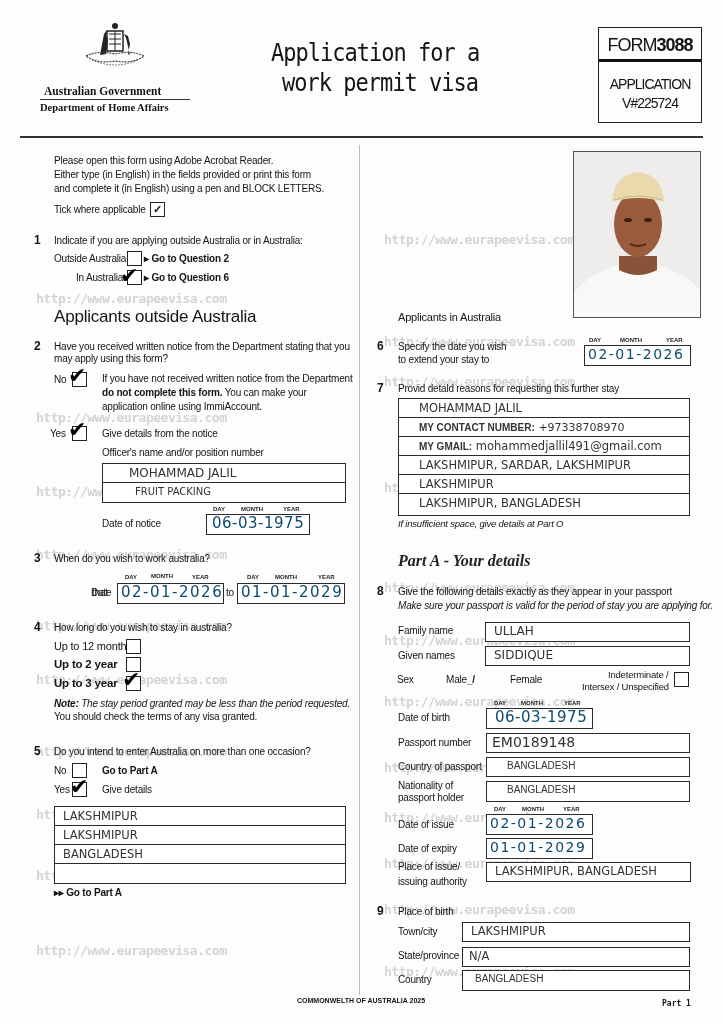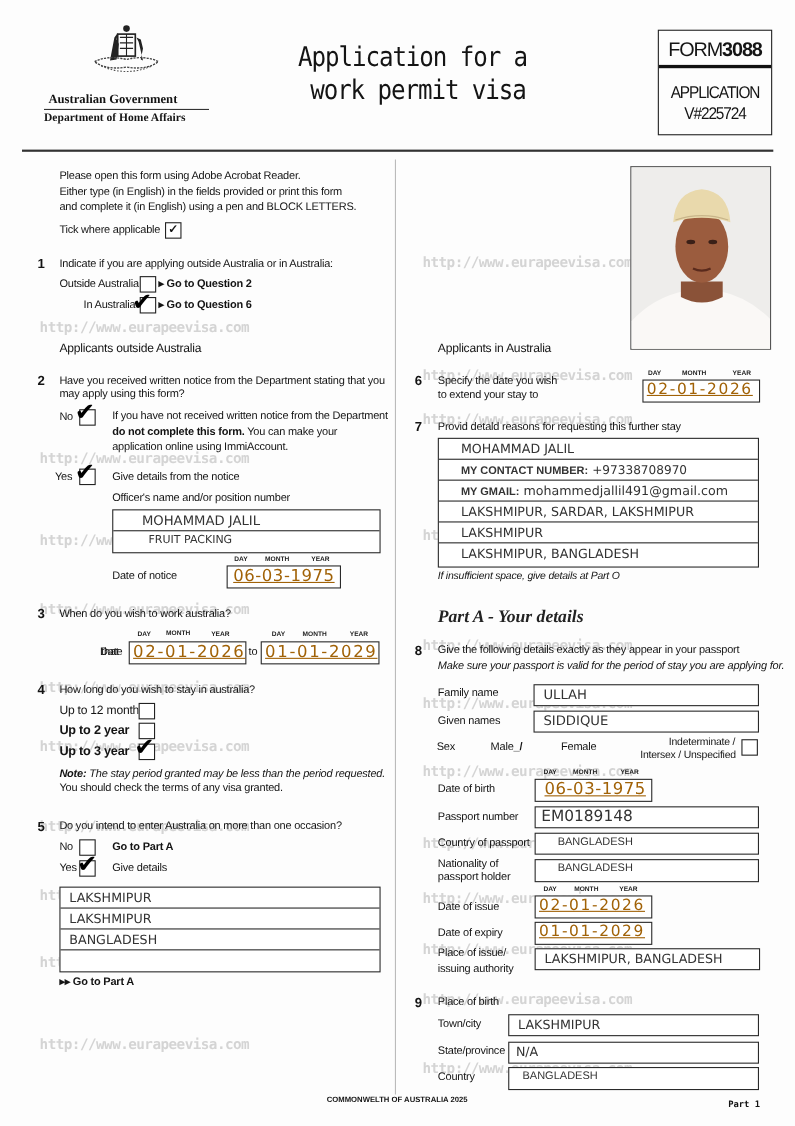--- a/index.html
+++ b/index.html
@@ -3,21 +3,21 @@
 <meta charset="utf-8">
 <style>
   * { box-sizing: border-box; margin: 0; padding: 0; }
   html, body { width: 723px; height: 1024px; background: #fdfdfd; overflow: hidden; }
   body { position: relative; font-family: "Liberation Sans", sans-serif; color: #141414; }
   .abs { position: absolute; }
   .lbl { font-size: 10px; letter-spacing: -0.2px; line-height: 12px; white-space: nowrap; }
   .bold { font-weight: bold; }
   .qnum { font-size: 12px; font-weight: bold; }
   .field { position: absolute; border: 1.8px solid #2a2a2a; background: #fff; font-family: "DejaVu Sans", sans-serif; color: #333; font-size: 12px; line-height: 16px; padding-left: 8px; white-space: nowrap; overflow: hidden; }
-  .datefield { position: absolute; border: 1.8px solid #2a2a2a; background: #fff; font-family: "DejaVu Sans", sans-serif; color: #a16207; font-size: 15px; letter-spacing: 1.5px; line-height: 17px; padding-left: 3px; white-space: nowrap; text-decoration: underline; }
+  .datefield { position: absolute; border: 1.8px solid #2a2a2a; background: #fff; font-family: "DejaVu Sans", sans-serif; color: #0c4a6e; font-size: 15px; letter-spacing: 1.5px; line-height: 17px; padding-left: 3px; white-space: nowrap; }
   .dmy { position: absolute; font-size: 6px; font-weight: bold; color: #222; white-space: nowrap; }
   .chk { position: absolute; width: 15px; height: 15px; border: 1.8px solid #222; background: #fff; }
   .tick { position: absolute; font-size: 22px; font-weight: bold; color: #000; line-height: 20px; font-family: "DejaVu Sans", sans-serif; }
   .wm { position: absolute; font-family: "DejaVu Sans Mono", monospace; font-weight: bold; font-size: 13px; color: #d4d4d4; white-space: nowrap; pointer-events: none; letter-spacing: -0.5px; }
   .stack-row { border-bottom: 1.8px solid #2a2a2a; height: 19px; padding-left: 8px; font-family: "DejaVu Sans", sans-serif; font-size: 11.5px; color: #333; line-height: 18px; white-space: nowrap; overflow: hidden; }
   .stack-row:last-child { border-bottom: none; }
 </style>
 </head>
 <body>
 
@@ -82,21 +82,21 @@
 <div class="abs qnum" style="left:34px;top:233px;">1</div>
 <div class="abs lbl" style="left:54px;top:235px;">Indicate if you are applying outside Australia or in Australia:</div>
 <div class="abs lbl" style="left:54px;top:253px;">Outside Australia</div>
 <div class="chk" style="left:127px;top:251px;"></div>
 <div class="abs lbl bold" style="left:144px;top:253px;">▸ <span>Go to Question 2</span></div>
 <div class="abs lbl" style="left:76px;top:272px;">In Australia</div>
 <div class="chk" style="left:127px;top:270px;"></div>
 <div class="tick" style="left:120px;top:266px;">✔</div>
 <div class="abs lbl bold" style="left:144px;top:272px;">▸ <span>Go to Question 6</span></div>
 
-<div class="abs lbl" style="left:54px;top:311px;font-size:11px;">Applicants outside Australia</div>
+<div class="abs lbl" style="left:54px;top:311px;font-size:17px;">Applicants outside Australia</div>
 
 <div class="abs qnum" style="left:34px;top:339px;">2</div>
 <div class="abs lbl" style="left:54px;top:341px;">Have you received written notice from the Department stating that you</div>
 <div class="abs lbl" style="left:54px;top:353px;text-align:right;">may apply using this form?</div>
 <div class="abs lbl" style="left:54px;top:374px;">No</div>
 <div class="chk" style="left:72px;top:372px;"></div>
 <div class="tick" style="left:68px;top:366px;">✔</div>
 <div class="abs lbl" style="left:102px;top:373px;">If you have not received written notice from the Department</div>
 <div class="abs lbl" style="left:102px;top:387px;"><span class="bold">do not complete this form.</span><span> You can make your</span></div>
 <div class="abs lbl" style="left:102px;top:401px;">application online using ImmiAccount.</div>

